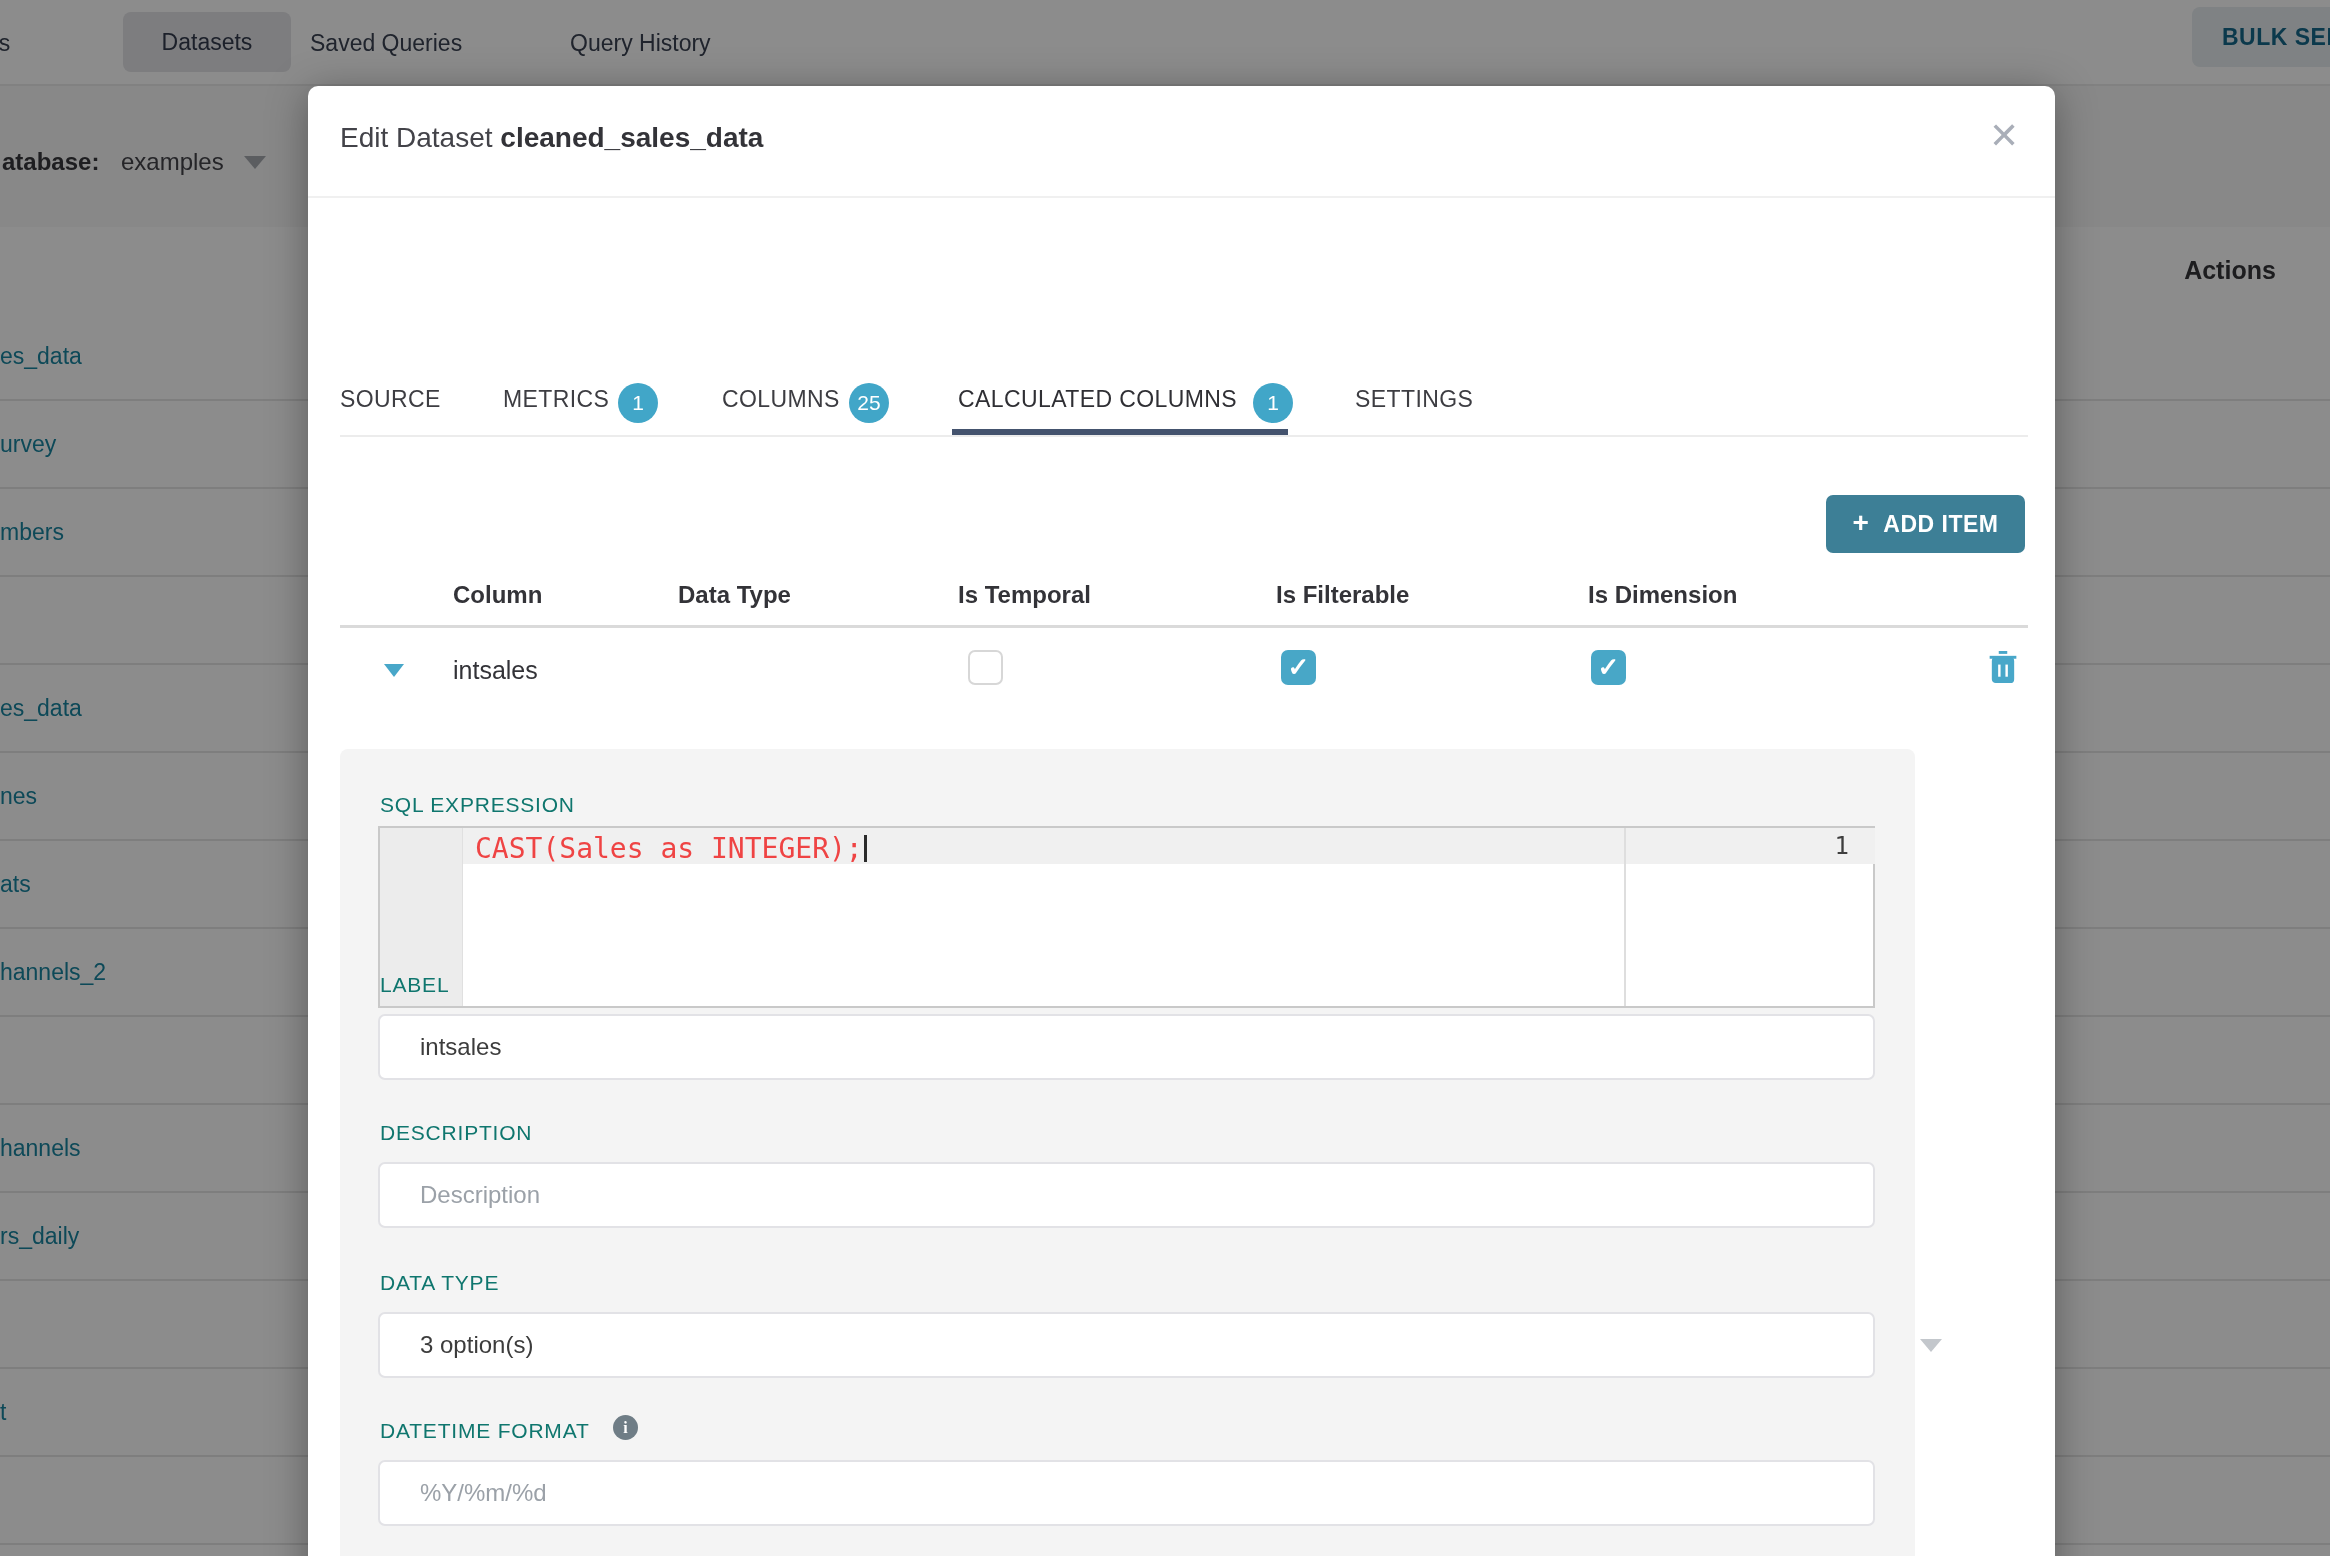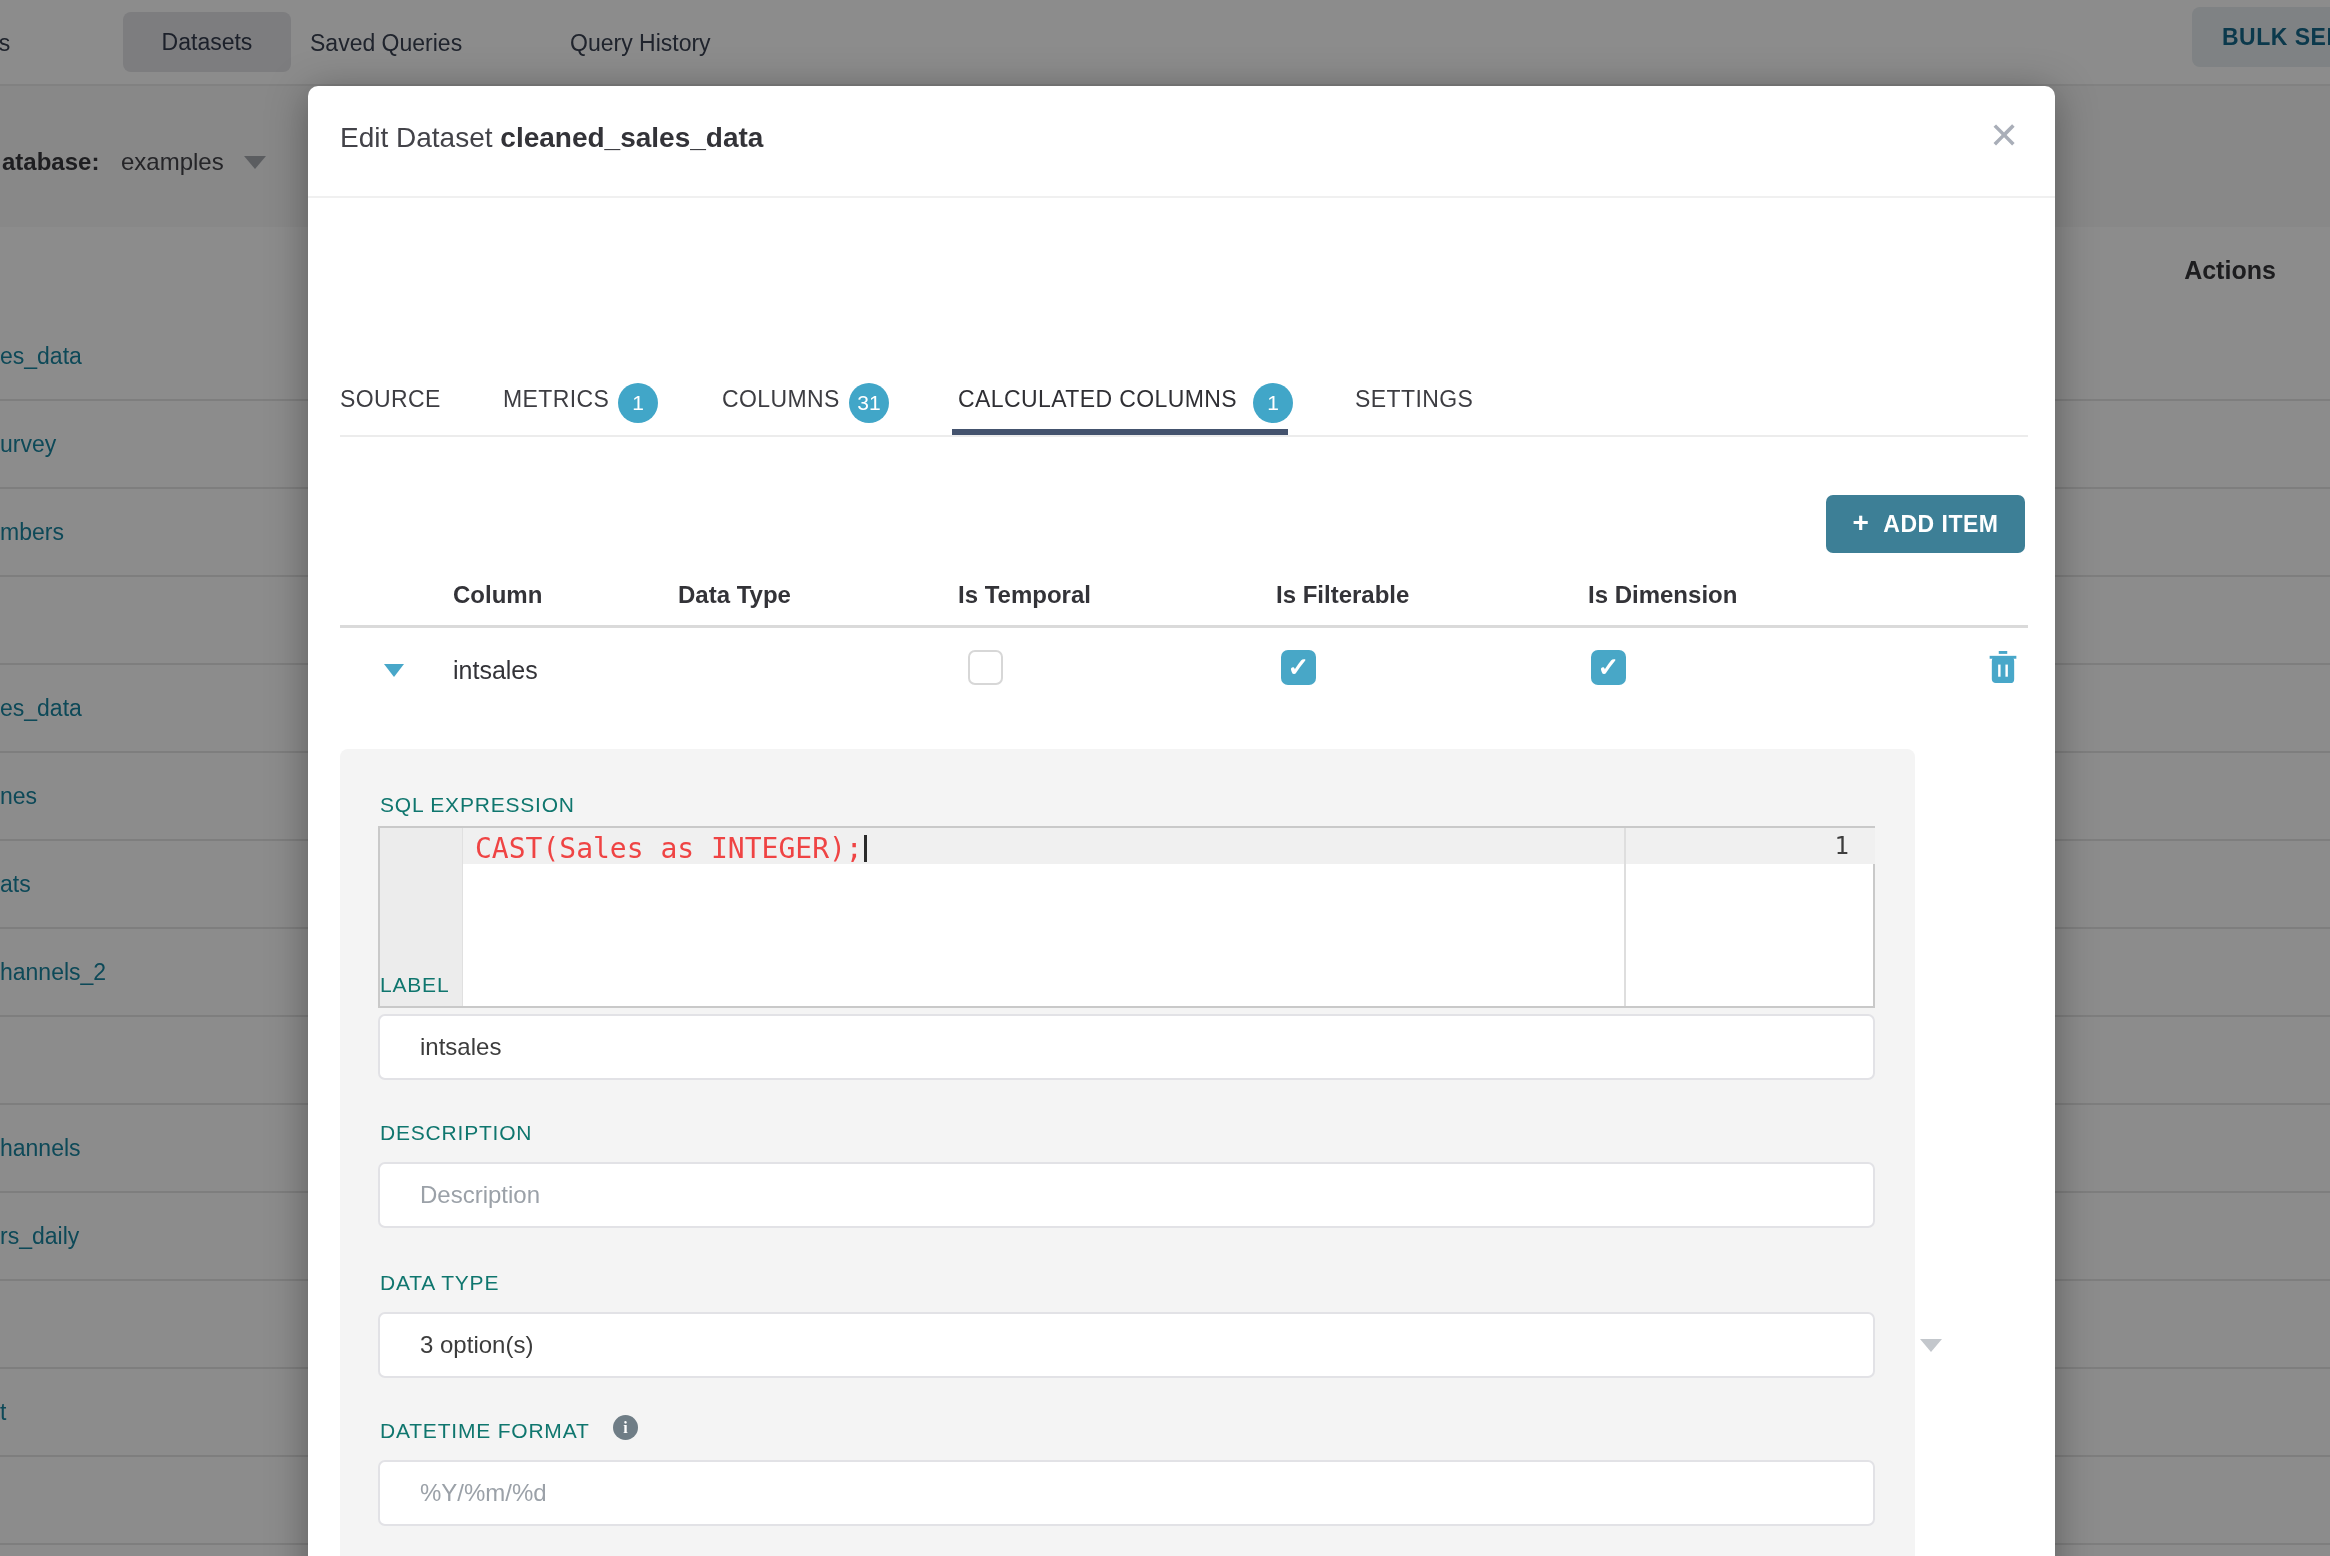--- a/index.html
+++ b/index.html
@@ -157,21 +157,21 @@
     <div class="modal-header">
       <div class="modal-title"><span>Edit Dataset </span><b>cleaned_sales_data</b></div>
       <div class="close-x">✕</div>
     </div>
 
 
     <div class="tab" style="left:32px;">SOURCE</div>
     <div class="tab" style="left:195px;">METRICS</div>
     <div class="badge" style="left:310px;">1</div>
     <div class="tab" style="left:414px;">COLUMNS</div>
-    <div class="badge" style="left:541px;">31</div>
+    <div class="badge" style="left:541px;">25</div>
     <div class="tab" style="left:650px;color:#2f2f34;">CALCULATED COLUMNS</div>
     <div class="badge" style="left:945px;">1</div>
     <div class="tab" style="left:1047px;">SETTINGS</div>
     <div class="tab-underline"></div>
     <div class="tabs-divider"></div>
 
     <div class="add-btn">
         <span class="add-plus">+</span>
         <span>ADD ITEM</span>
       </div>

